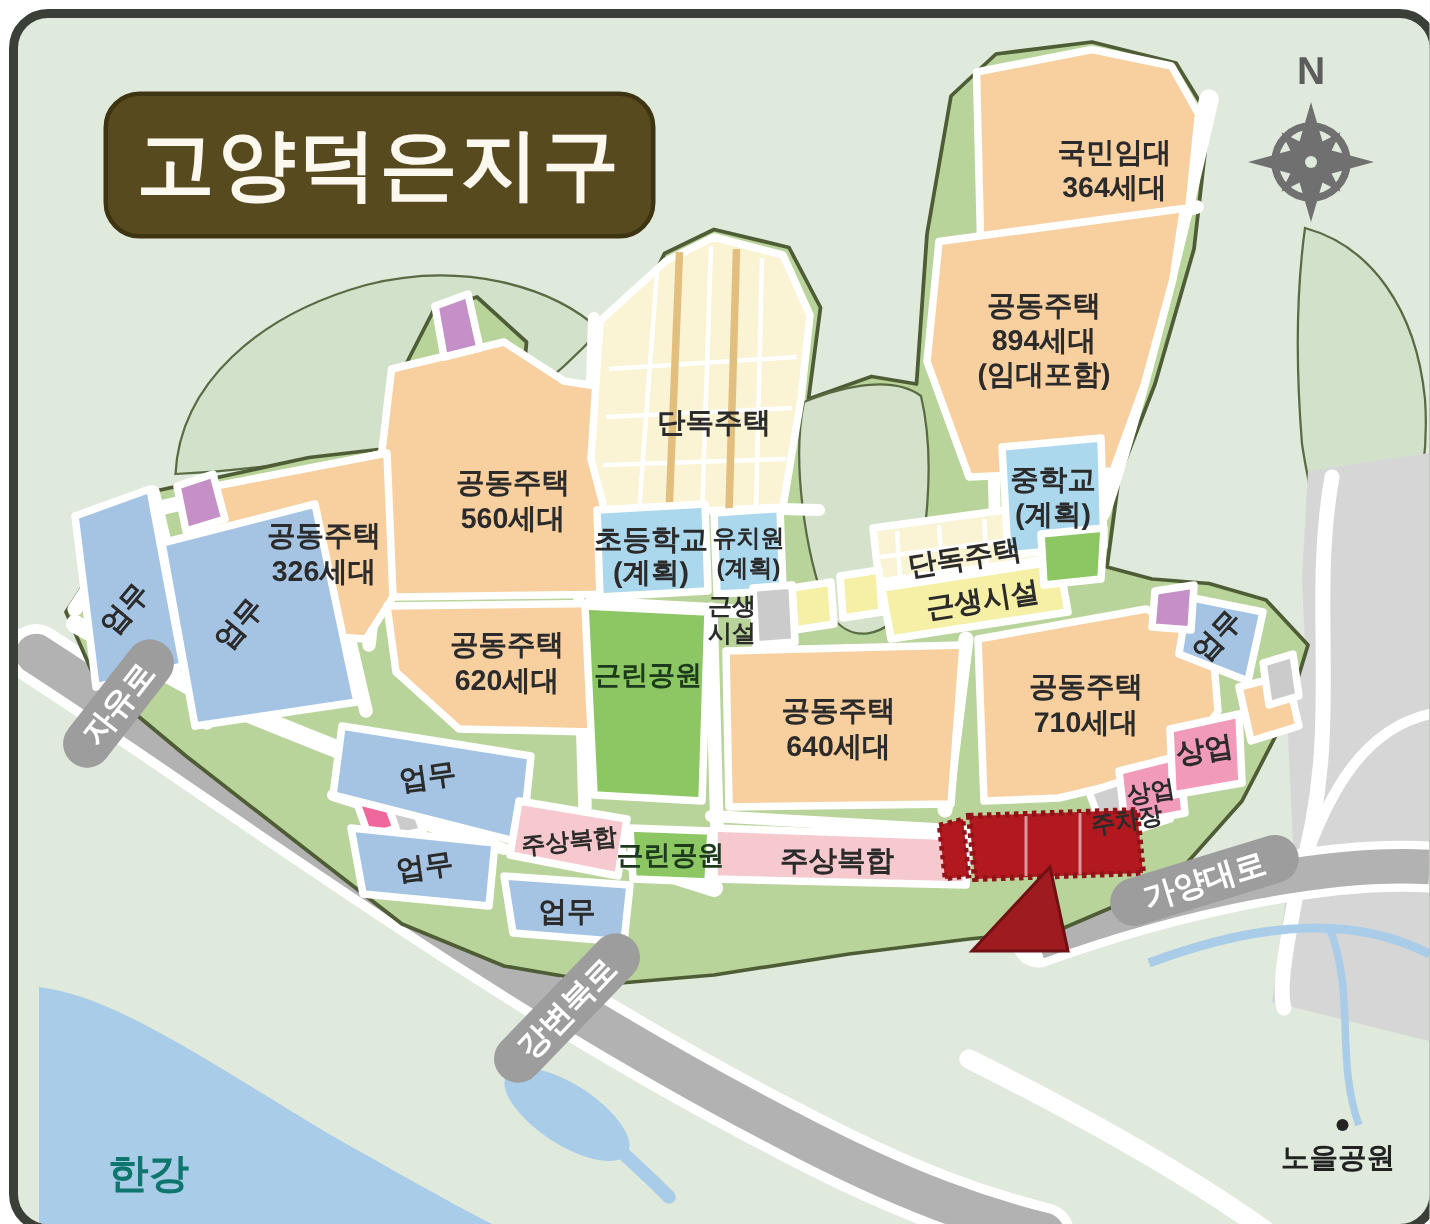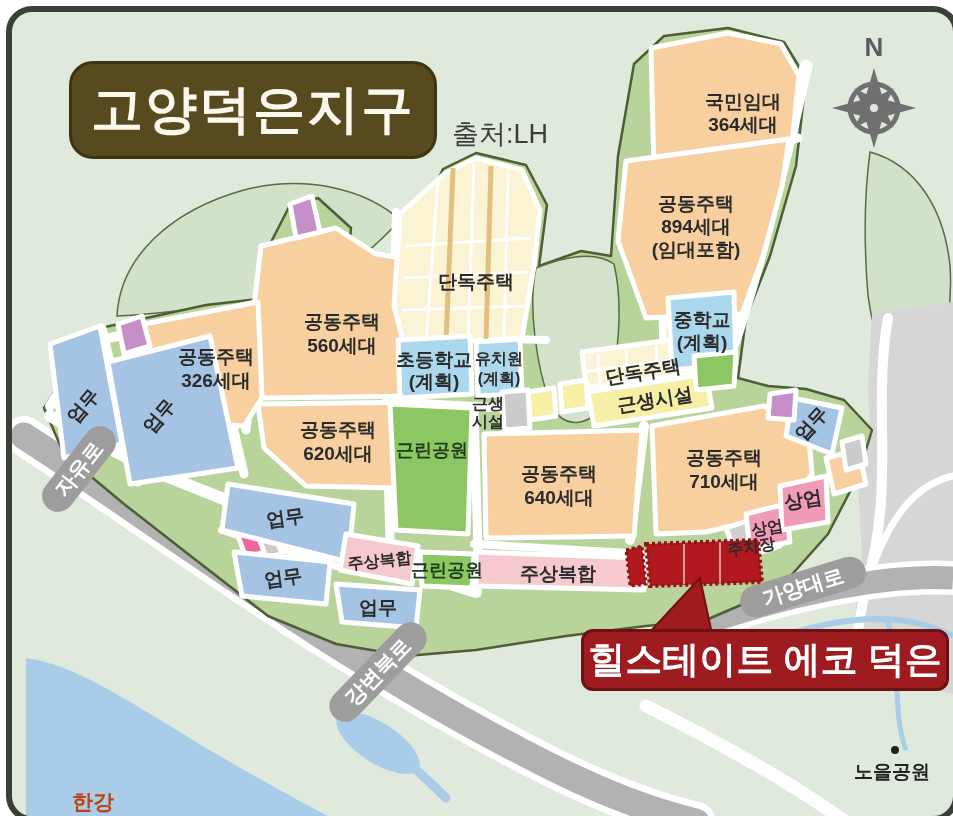--- a/index.html
+++ b/index.html
@@ -24,21 +24,21 @@
     display:flex;align-items:center;justify-content:center;font-family:Liberation Mono, monospace;
   }
   .title-box span{color:#fdf8ee;font-size:52px;font-weight:bold;letter-spacing:2px;}
   .source-txt{position:absolute;left:440px;top:104px;font-size:27px;color:#3c3c3c;}
   .callout-box{
     position:absolute;left:569px;top:617px;width:362px;height:56px;
     background:#9e1b20;border:3px solid #6f1013;border-radius:12px;
     display:flex;align-items:center;justify-content:center;
   }
   .callout-box span{color:#ffffff;font-size:37px;font-weight:bold;}
-  .han-lbl{position:absolute;left:60px;top:752px;font-size:21px;font-weight:bold;color:#c2410c;margin-top:24px;}
+  .han-lbl{position:absolute;left:60px;top:752px;font-size:27px;font-weight:bold;color:#0f766e;}
   .noeul-lbl{position:absolute;left:842px;top:747px;font-size:19px;font-weight:bold;color:#222;}
   .noeul-dot{position:absolute;left:879px;top:734px;width:8px;height:8px;border-radius:50%;background:#222;}
 </style>
 </head>
 <body>
 
 <div id="map-frame">
 <svg width="941" height="804" viewBox="0 0 941 804">
 
   <path fill="#d2e1ca" stroke="#5a6a42" stroke-width="1.5" d="M105,304 C108,244 160,198 232,178 C295,162 355,178 388,208 C368,230 348,246 340,252 C316,238 296,228 278,234 C266,250 256,276 250,286 C205,294 152,302 105,304 Z"></path>
@@ -215,22 +215,18 @@
     <polygon fill="#707070" transform="rotate(45 862 96)" points="862,68 869,89 890,96 869,103 862,124 855,103 834,96 855,89"></polygon>
     <circle cx="862" cy="96" r="24" fill="none" stroke="#707070" stroke-width="5"></circle>
     <circle cx="862" cy="96" r="10" fill="#707070"></circle>
     <circle cx="862" cy="96" r="4" fill="#dfe9dc"></circle>
   </g>
 </svg>
 
 <div class="title-box">
   <span>고양덕은지구</span>
 </div>
-<div class="source-txt">출처:LH</div>
-
-<div class="callout-box">
-  <span>힐스테이트 에코 덕은</span>
-</div>
+
 
 <div class="han-lbl">한강</div>
 <div class="noeul-dot"></div>
 <div class="noeul-lbl">노을공원</div>
 </div>
 
 </body></html>

